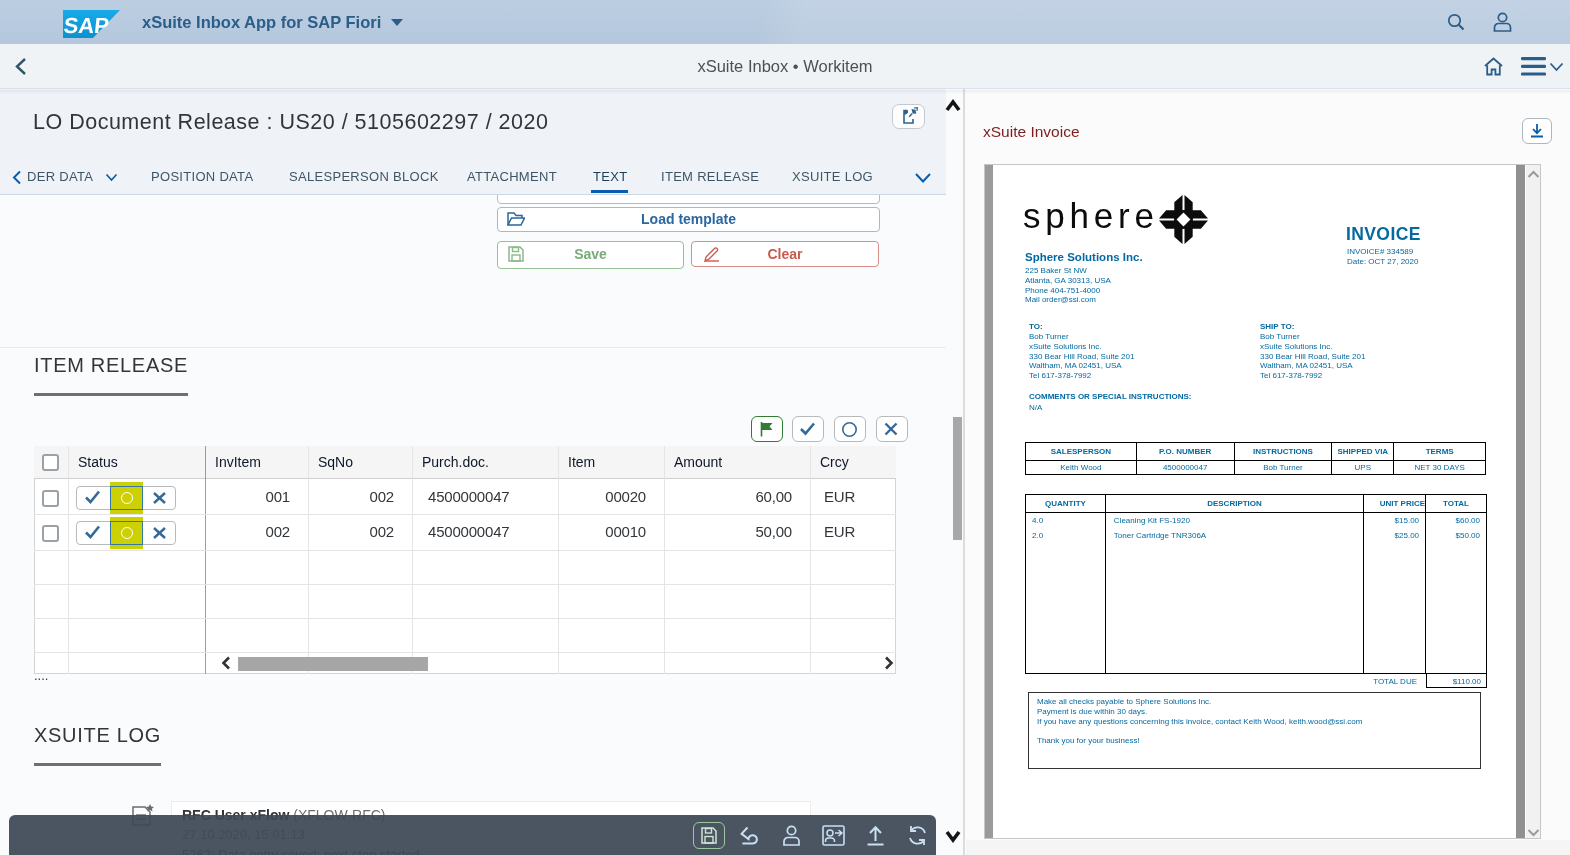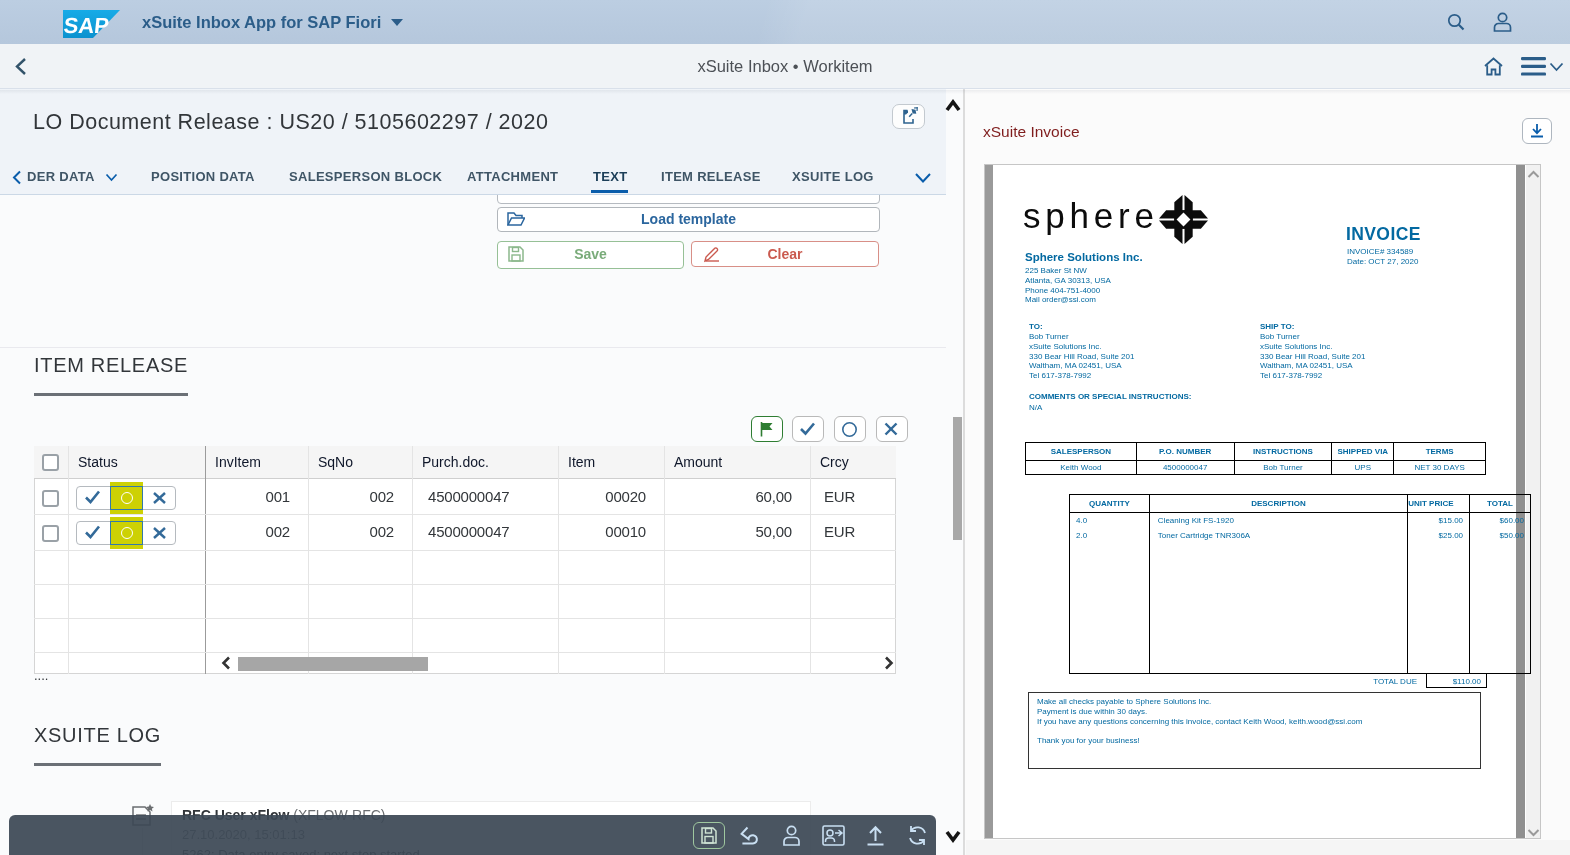--- a/index.html
+++ b/index.html
@@ -23,21 +23,21 @@
     border-bottom:1px solid #d9e0ea; }
   #subTitle { left:0; top:44px; width:1570px; height:45px; line-height:45px;
     text-align:center; font-size:16.5px; color:#4c5056; }
 
   
   #lpanel { left:0; top:89px; width:963px; height:766px; background:#fafbfc; }
   #lphead { left:0; top:89px; width:946px; height:71px; background:#eff3f8; }
   #pgtitle { left:33px; top:110px; font-size:21.5px; letter-spacing:0.5px; color:#32363a; white-space:nowrap; }
   #tabbar { left:0; top:160px; width:946px; height:35px; background:#eff3f8;
     border-bottom:1px solid #cbd8e6; z-index:2; }
-  .tab, #tabunderline { z-index:3;font-weight:bold; }
+  .tab, #tabunderline { z-index:3; }
   .tab { position:absolute; top:160px; height:35px; line-height:33px; font-size:13px;
     letter-spacing:0.3px; color:#3f5566; white-space:nowrap; }
   .tabsel { color:#1c3e58; }
   #tabunderline { left:591px; top:190px; width:37px; height:3px; background:#0a5dab; }
 
   
   .btn { position:absolute; border:1px solid #b1b6bb; border-radius:4px; background:#fff;
     font-size:14px; font-weight:bold; text-align:center; color:#2b669e; }
   #txtarea { left:497px; top:182px; width:383px; height:22px; border:1px solid #b5bac0;
     border-radius:4px; background:#fff; }
@@ -438,26 +438,26 @@
       <td style="border:1px solid #000; text-align:center;">Keith Wood</td>
       <td style="border:1px solid #000; text-align:center;">4500000047</td>
       <td style="border:1px solid #000; text-align:center;">Bob Turner</td>
       <td style="border:1px solid #000; text-align:center;">UPS</td>
       <td style="border:1px solid #000; text-align:center;">NET 30 DAYS</td>
     </tr>
   </tbody>
     </table>
 
   <table class="inv" style="left:1025px; top:494px; width:462px; border-collapse:collapse;
-    font-size:8px; line-height:7.4px; font-family:'Liberation Sans',sans-serif;margin-left:44px;">
+    font-size:8px; line-height:7.4px; font-family:'Liberation Sans',sans-serif;">
     <tbody>
         <tr style="height:18px;">
       <td style="border:1.5px solid #000; width:80px; text-align:center; font-weight:bold;">QUANTITY</td>
       <td style="border:1.5px solid #000; width:259px; text-align:center; font-weight:bold;">DESCRIPTION</td>
-      <td style="border:1.5px solid #000; width:62px; text-align:left; font-weight:bold;">UNIT PRICE</td>
+      <td style="border:1.5px solid #000; width:62px; text-align:right; font-weight:bold;">UNIT PRICE</td>
       <td style="border:1.5px solid #000; width:61px; text-align:center; font-weight:bold;">TOTAL</td>
     </tr>
     <tr style="height:161px;">
       <td style="border:1px solid #000; vertical-align:top; padding:4px 0 0 6px;">4.0<br><br>2.0</td>
       <td style="border:1px solid #000; vertical-align:top; padding:4px 0 0 8px;">Cleaning Kit FS-1920<br><br>Toner Cartridge TNR306A</td>
       <td style="border:1px solid #000; vertical-align:top; padding:4px 6px 0 0; text-align:right;">$15.00<br><br>$25.00</td>
       <td style="border:1px solid #000; vertical-align:top; padding:4px 6px 0 0; text-align:right;">$60.00<br><br>$50.00</td>
     </tr>
   </tbody>
     </table>

